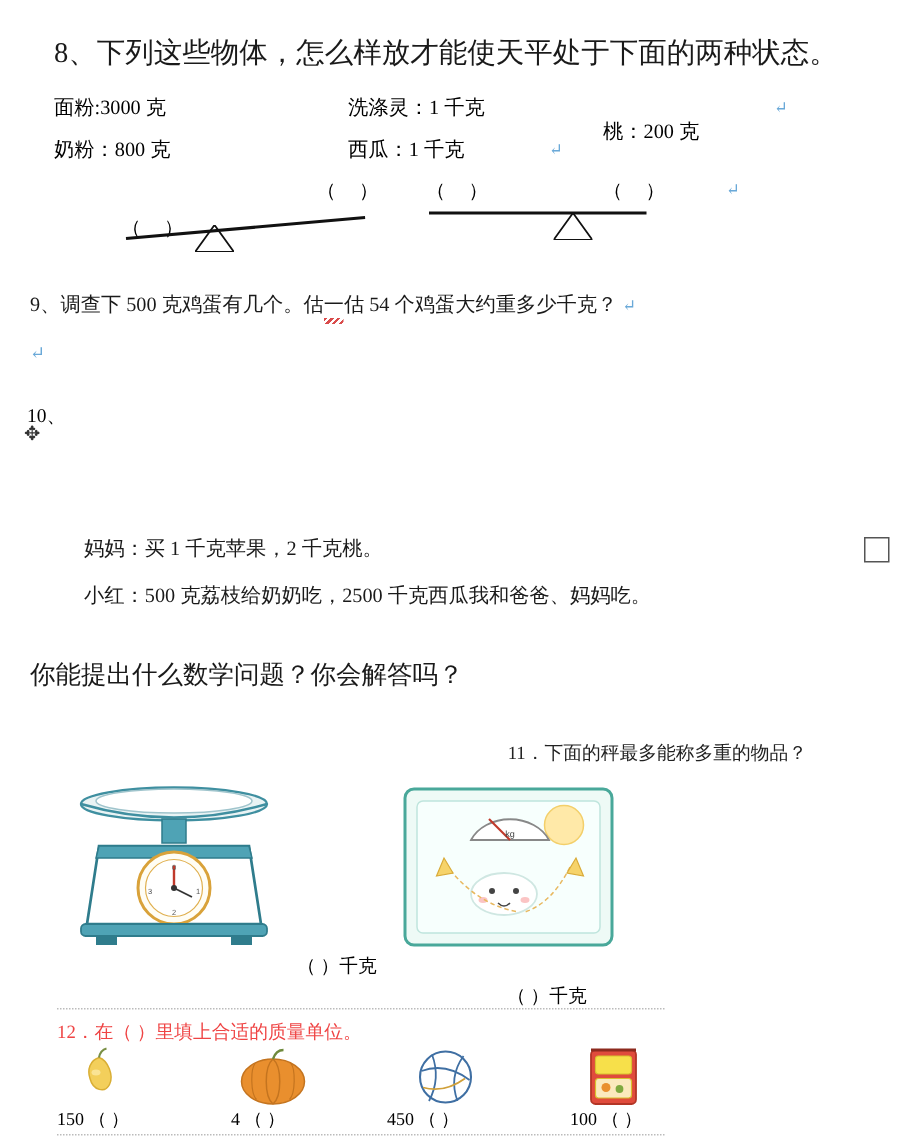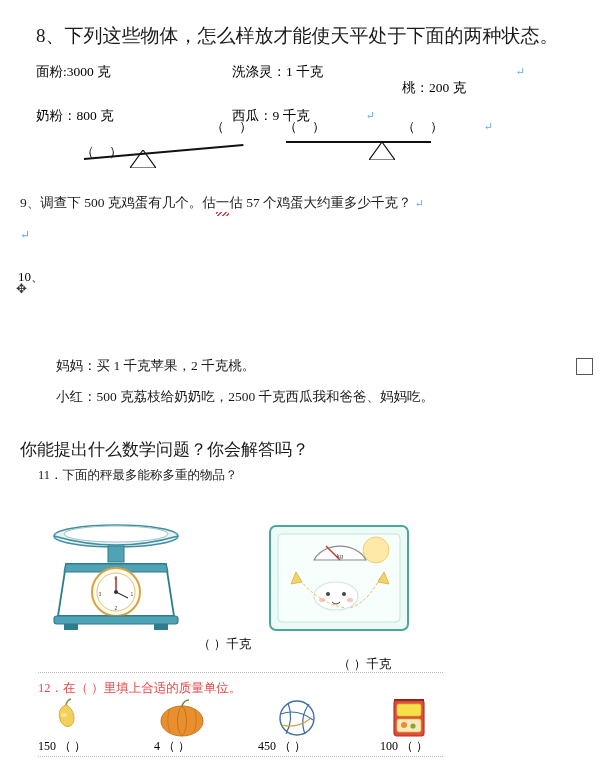--- a/index.html
+++ b/index.html
@@ -174,24 +174,25 @@
     top: 358px;
     width: 15px;
     height: 15px;
     border: 1px solid #555;
   }
 
   
   #q11 {
     position: absolute;
     left: 38px;
-    top: 467px;
+    top: 494px;
     width: 500px;
     font-size: 12.5px;
     color: #222;
+    text-align: right;
   }
   #q11-pics {
     position: absolute;
     left: 38px;
     top: 520px;
     width: 420px;
     height: 115px;
   }
   #q11-answers {
     position: absolute;
@@ -252,23 +253,23 @@
   <div id="q8">
     <div class="head q-line">8、下列这些物体，怎么样放才能使天平处于下面的两种状态。</div>
 
     <div class="row-items" style="margin-top:12px;">
       <span class="item" style="left:0;">面粉:3000 克</span>
       <span class="item" style="left:196px;">洗涤灵：1 千克</span>
       <span class="item" style="left:366px;margin-top:16px;">桃：200 克</span>
       <span class="pilcrow" style="position:absolute; left:480px; top:2px;">↵</span>
     </div>
 
-    <div class="row-items" style="margin-top:16px;">
+    <div class="row-items" style="margin-top:0;">
       <span class="item" style="left:0;">奶粉：800 克</span>
-      <span class="item" style="left:196px;">西瓜：9 千克</span>
+      <span class="item" style="left:196px;">西瓜：1 千克</span>
       <span class="pilcrow" style="position:absolute; left:330px; top:2px;">↵</span>
     </div>
   </div>
 
   <div id="balance-area">
 
     <span class="paren-label" style="left:175px; top:0;">（     ）</span>
     <span class="paren-label" style="left:248px; top:0;">（     ）</span>
     <span class="paren-label" style="left:366px; top:0;">（     ）</span>
     <span class="pilcrow" style="position:absolute; left:448px; top:2px;">↵</span>
@@ -283,21 +284,21 @@
     <span class="paren-label" style="left:45px; top:25px;">（     ）</span>
     <div class="beam" style="left:48px; top:40px; width:160px; transform:rotate(-5deg); transform-origin:left center;"></div>
     <div class="tri" style="left:94px; top:32px;">
       <svg width="26" height="18" viewBox="0 0 26 18" aria-hidden="true">
         <polygon points="13,0 26,18 0,18" fill="none" stroke="#111" stroke-width="1.2"></polygon>
       </svg>
     </div>
   </div>
 
   <div id="q9" class="q-line">
-    <span>9、调查下 500 克鸡蛋有几个。估</span><span class="wavy">一</span><span>估 57 个鸡蛋大约重多少千克？</span>
+    <span>9、调查下 500 克鸡蛋有几个。估</span><span class="wavy">一</span><span>估 54 个鸡蛋大约重多少千克？</span>
     <span class="pilcrow">↵</span>
   </div>
   <div id="q9-mark">↵</div>
 
   <div id="q10-num">10、</div>
   <div id="move-handle">✥</div>
 
   <table id="price-table">
     <tbody>
   </tbody>

